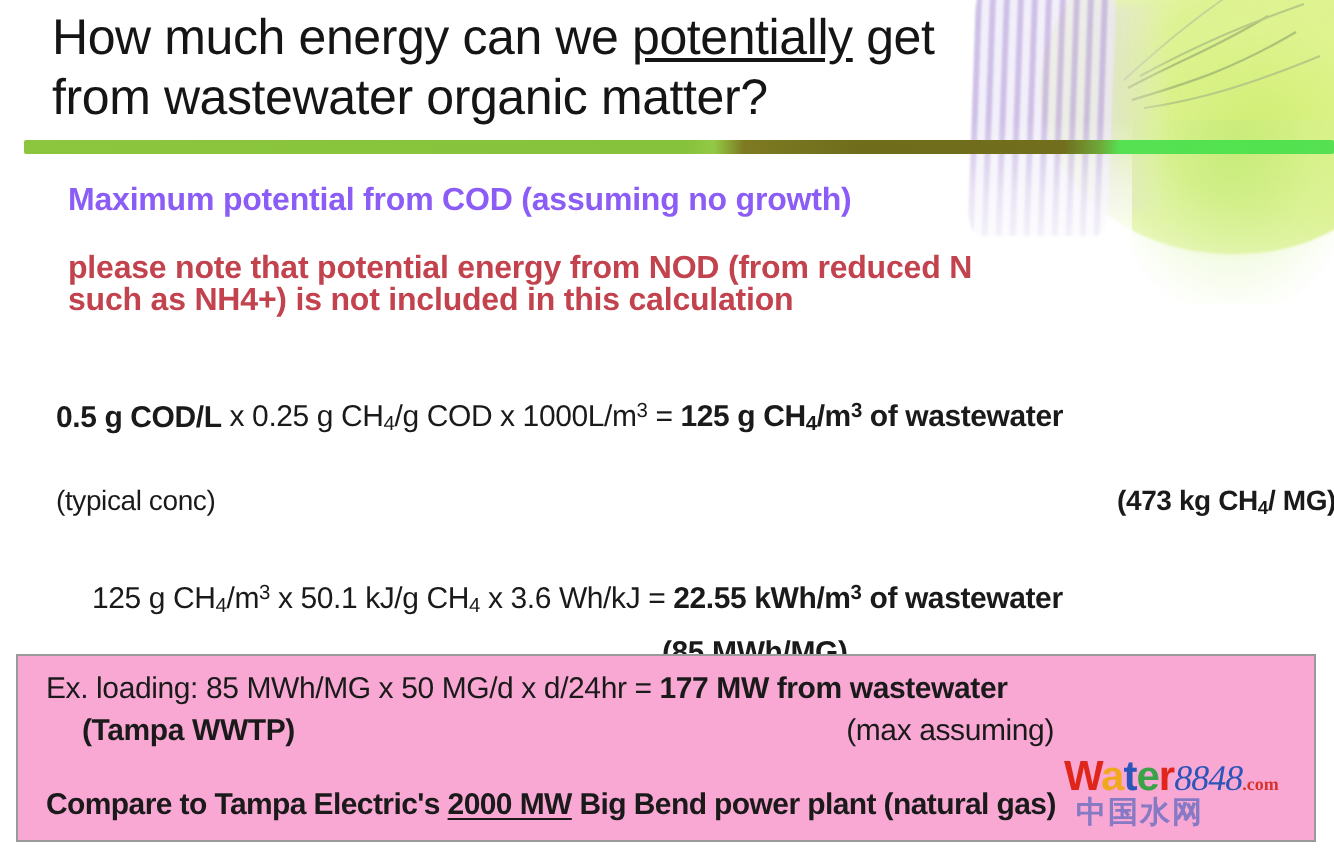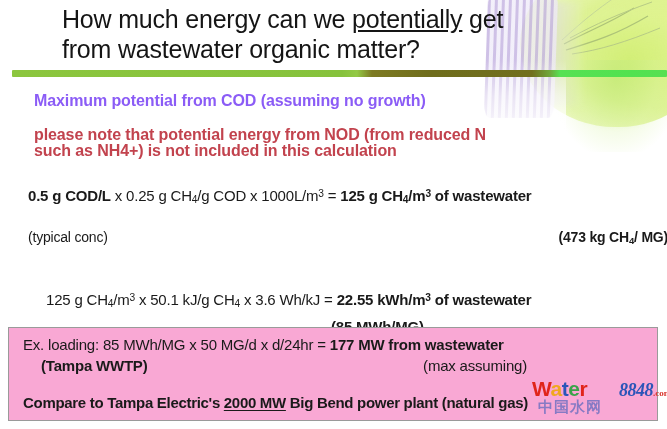--- a/index.html
+++ b/index.html
@@ -114,21 +114,20 @@
     position: absolute;
     left: 26px;
     top: 4px;
     width: 470px;
     font-size: 25px;
     line-height: 30px;
     font-weight: 400;
     letter-spacing: -0.2px;
     color: #151515;
     z-index: 5;
-    margin-left: 36px;
   }
   .title u { text-decoration: underline; text-underline-offset: 2px; }
 
   
   .divider {
     position: absolute;
     left: 12px;
     top: 70px;
     height: 7px;
     width: 655px;
@@ -166,21 +165,21 @@
     font-size: 16px;
     line-height: 16px;
     font-weight: 700;
     color: #c2434e;
     letter-spacing: -0.1px;
     z-index: 6;
   }
 
   .calc-block { position: absolute; z-index: 6; }
 
-  .calc1 { left: 28px; top: 184px; width: 640px; }
+  .calc1 { left: 28px; top: 197px; width: 640px; }
   .calc1 .l1 { font-size: 15px; line-height: 19px; letter-spacing: -0.2px; }
   .calc1 .l2 { font-size: 14px; line-height: 19px; margin-top: 18px; letter-spacing: -0.2px;}
   .calc1 .l3 { font-size: 14px; line-height: 19px; margin-top: 5px; padding-left: 62px; letter-spacing: -0.2px;}
   .calc1 .rightline { float: right; margin-right: 0px; }
 
   .calc2 { left: 46px; top: 264px; width: 622px; margin-top: 24px; }
   .calc2 .l1 { font-size: 15px; line-height: 20px; letter-spacing: -0.2px; }
   .calc2 .l2 { font-size: 15px; line-height: 20px; margin-top: 2px; padding-left: 285px; letter-spacing: -0.2px;}
 
   b { font-weight: 700; }
@@ -229,26 +228,25 @@
     line-height: 1;
     pointer-events: none;
   }
   .wm-word {
     font-size: 21px;
     font-weight: 700;
     letter-spacing: -0.5px;
   }
   .wm-num {
     font-size: 18px;
-    font-weight: 700;
+    font-weight: 400;
     font-style: italic;
     color: #2b55b8;
     font-family: "Liberation Serif", serif;
     letter-spacing: -0.5px;
-    margin-left: 32px;
   }
   .wm-com {
     font-size: 9px;
     font-weight: 700;
     color: #d8332b;
     font-family: "Liberation Serif", serif;
   }
   .wm-cn {
     position: absolute;
     left: 6px;

